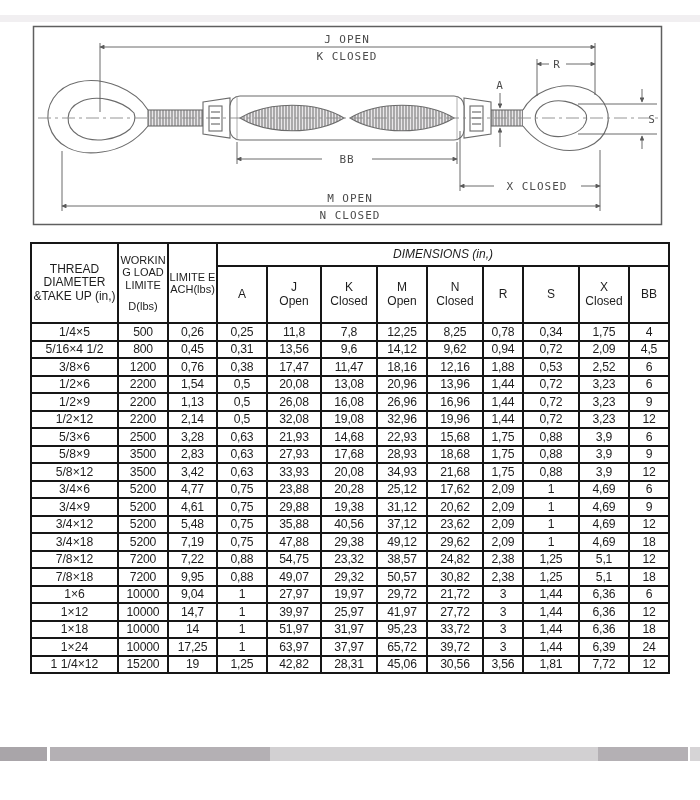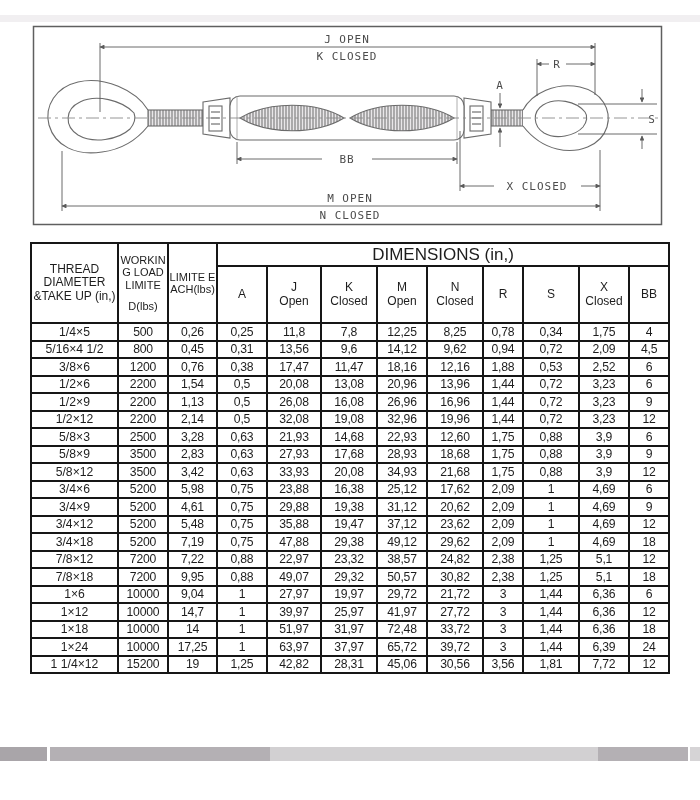--- a/index.html
+++ b/index.html
@@ -17,21 +17,21 @@
     font-family:"Liberation Sans", sans-serif;
   }
   table.spec th, table.spec td{
     border:2px solid #161616;text-align:center;vertical-align:middle;
     color:#1d1d1d;padding:0;overflow:hidden;
   }
   thead th{font-weight:normal;font-size:12px;line-height:1.12;}
   th.c-thread{font-size:12px;padding:2px 1px;}
   th.c-wll, th.c-weight{word-break:break-all;padding:2px 1px;font-size:11px;}
   .wll-unit{display:block;margin-top:9px;}
-  tr.h1 th.c-dims{height:21px;font-size:17px;}
+  tr.h1 th.c-dims{height:21px;font-size:12px;font-style:italic;}
   tr.h2 th{white-space:pre-line;height:55px;font-size:12px;}
   tbody td{height:15.5px;font-size:12.2px;letter-spacing:-0.2px;line-height:1;}
   tbody td:first-child{letter-spacing:0;}
 
   .scrollbar{position:absolute;left:0;top:747px;width:700px;height:14px;background:#ffffff;}
   .sbseg{position:absolute;top:0;height:14px;}
 </style>
 </head>
 <body>
 
@@ -251,28 +251,28 @@
     <td>32,08</td>
     <td>19,08</td>
     <td>32,96</td>
     <td>19,96</td>
     <td>1,44</td>
     <td>0,72</td>
     <td>3,23</td>
     <td>12</td>
   </tr>
       <tr>
-    <td>5/8×3</td>
+    <td>5/3×6</td>
     <td>2500</td>
     <td>3,28</td>
     <td>0,63</td>
     <td>21,93</td>
     <td>14,68</td>
     <td>22,93</td>
-    <td>12,60</td>
+    <td>15,68</td>
     <td>1,75</td>
     <td>0,88</td>
     <td>3,9</td>
     <td>6</td>
   </tr>
       <tr>
     <td>5/8×9</td>
     <td>3500</td>
     <td>2,83</td>
     <td>0,63</td>
@@ -295,24 +295,24 @@
     <td>34,93</td>
     <td>21,68</td>
     <td>1,75</td>
     <td>0,88</td>
     <td>3,9</td>
     <td>12</td>
   </tr>
       <tr>
     <td>3/4×6</td>
     <td>5200</td>
-    <td>5,98</td>
+    <td>4,77</td>
     <td>0,75</td>
     <td>23,88</td>
-    <td>16,38</td>
+    <td>20,28</td>
     <td>25,12</td>
     <td>17,62</td>
     <td>2,09</td>
     <td>1</td>
     <td>4,69</td>
     <td>6</td>
   </tr>
       <tr>
     <td>3/4×9</td>
     <td>5200</td>
@@ -326,21 +326,21 @@
     <td>1</td>
     <td>4,69</td>
     <td>9</td>
   </tr>
       <tr>
     <td>3/4×12</td>
     <td>5200</td>
     <td>5,48</td>
     <td>0,75</td>
     <td>35,88</td>
-    <td>19,47</td>
+    <td>40,56</td>
     <td>37,12</td>
     <td>23,62</td>
     <td>2,09</td>
     <td>1</td>
     <td>4,69</td>
     <td>12</td>
   </tr>
       <tr>
     <td>3/4×18</td>
     <td>5200</td>
@@ -353,21 +353,21 @@
     <td>2,09</td>
     <td>1</td>
     <td>4,69</td>
     <td>18</td>
   </tr>
       <tr>
     <td>7/8×12</td>
     <td>7200</td>
     <td>7,22</td>
     <td>0,88</td>
-    <td>22,97</td>
+    <td>54,75</td>
     <td>23,32</td>
     <td>38,57</td>
     <td>24,82</td>
     <td>2,38</td>
     <td>1,25</td>
     <td>5,1</td>
     <td>12</td>
   </tr>
       <tr>
     <td>7/8×18</td>
@@ -411,21 +411,21 @@
     <td>6,36</td>
     <td>12</td>
   </tr>
       <tr>
     <td>1×18</td>
     <td>10000</td>
     <td>14</td>
     <td>1</td>
     <td>51,97</td>
     <td>31,97</td>
-    <td>72,48</td>
+    <td>95,23</td>
     <td>33,72</td>
     <td>3</td>
     <td>1,44</td>
     <td>6,36</td>
     <td>18</td>
   </tr>
       <tr>
     <td>1×24</td>
     <td>10000</td>
     <td>17,25</td>

